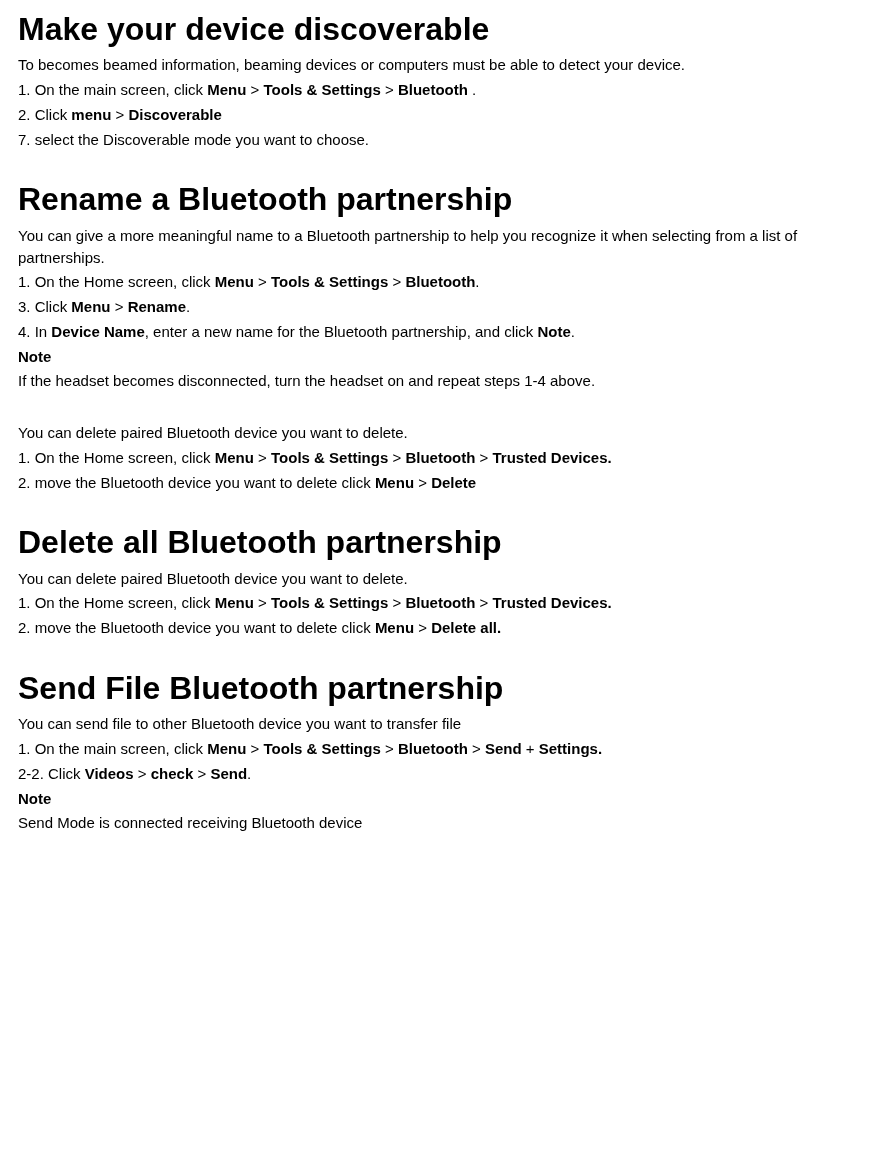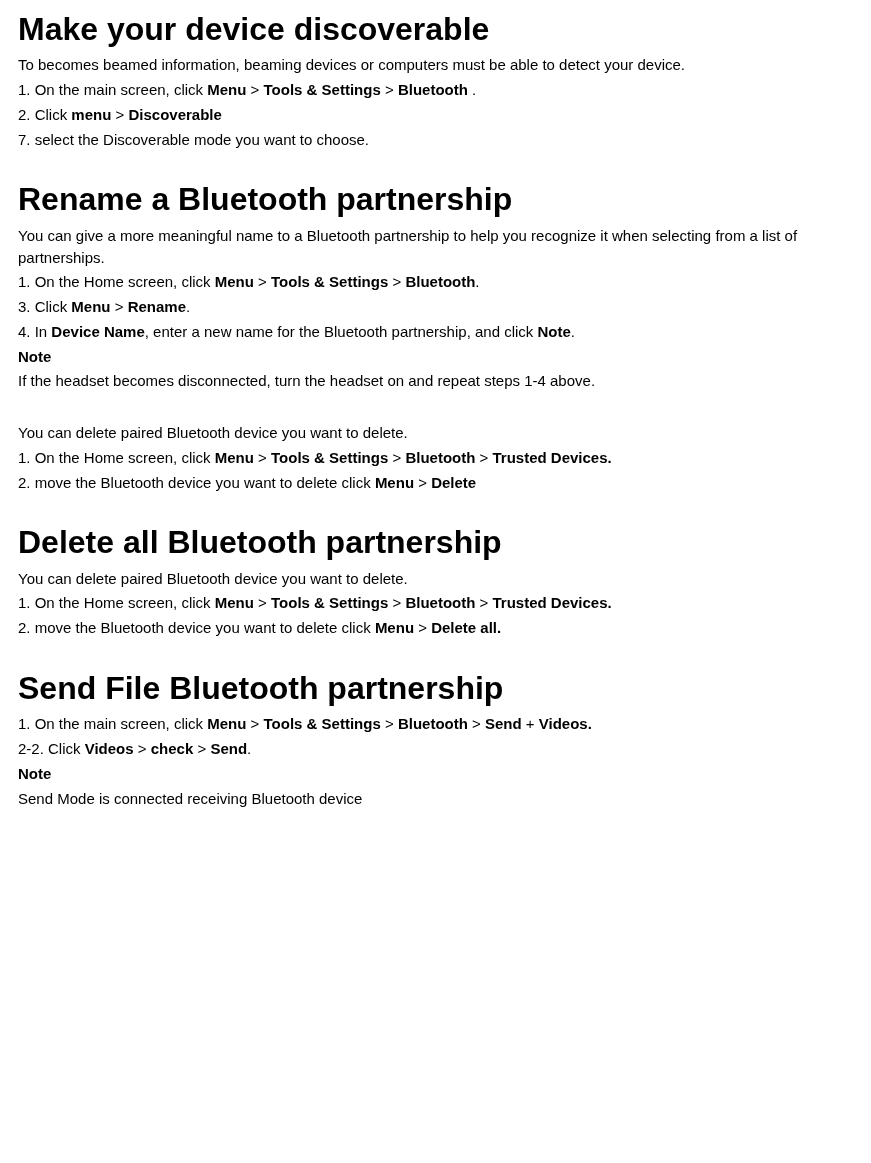--- a/index.html
+++ b/index.html
@@ -65,19 +65,20 @@
       <div class="section-title">Delete all Bluetooth partnership</div>
       <div class="section-body">
         <p>You can delete paired Bluetooth device you want to delete.</p>
         <p>1. On the Home screen, click <b>Menu</b> &gt; <b>Tools &amp; Settings</b> &gt; <b>Bluetooth</b> &gt; <b>Trusted Devices.</b></p>
         <p>2. move the Bluetooth device you want to delete click <b>Menu</b> &gt; <b>Delete all.</b></p>
       </div>
     </div>
     <div class="section">
       <div class="section-title">Send File Bluetooth partnership</div>
       <div class="section-body">
-        <p>1. On the main screen, click <b>Menu</b> &gt; <b>Tools &amp; Settings</b> &gt; <b>Bluetooth</b> &gt; <b>Send</b> + <b>Videos.</b></p>
+        <p>You can send file to other Bluetooth device you want to transfer file</p>
+        <p>1. On the main screen, click <b>Menu</b> &gt; <b>Tools &amp; Settings</b> &gt; <b>Bluetooth</b> &gt; <b>Send</b> + <b>Settings.</b></p>
         <p>2-2. Click <b>Videos</b> &gt; <b>check</b> &gt; <b>Send</b>.</p>
         <p><strong>Note</strong></p>
         <p>Send Mode is connected receiving Bluetooth device</p>
       </div>
     </div>
   </div>
 
 </body></html>

